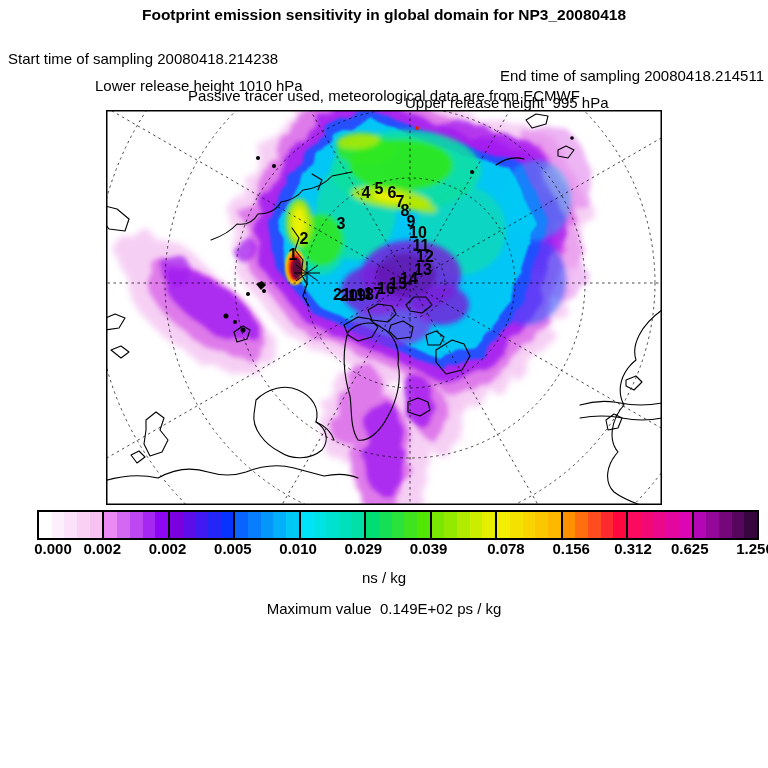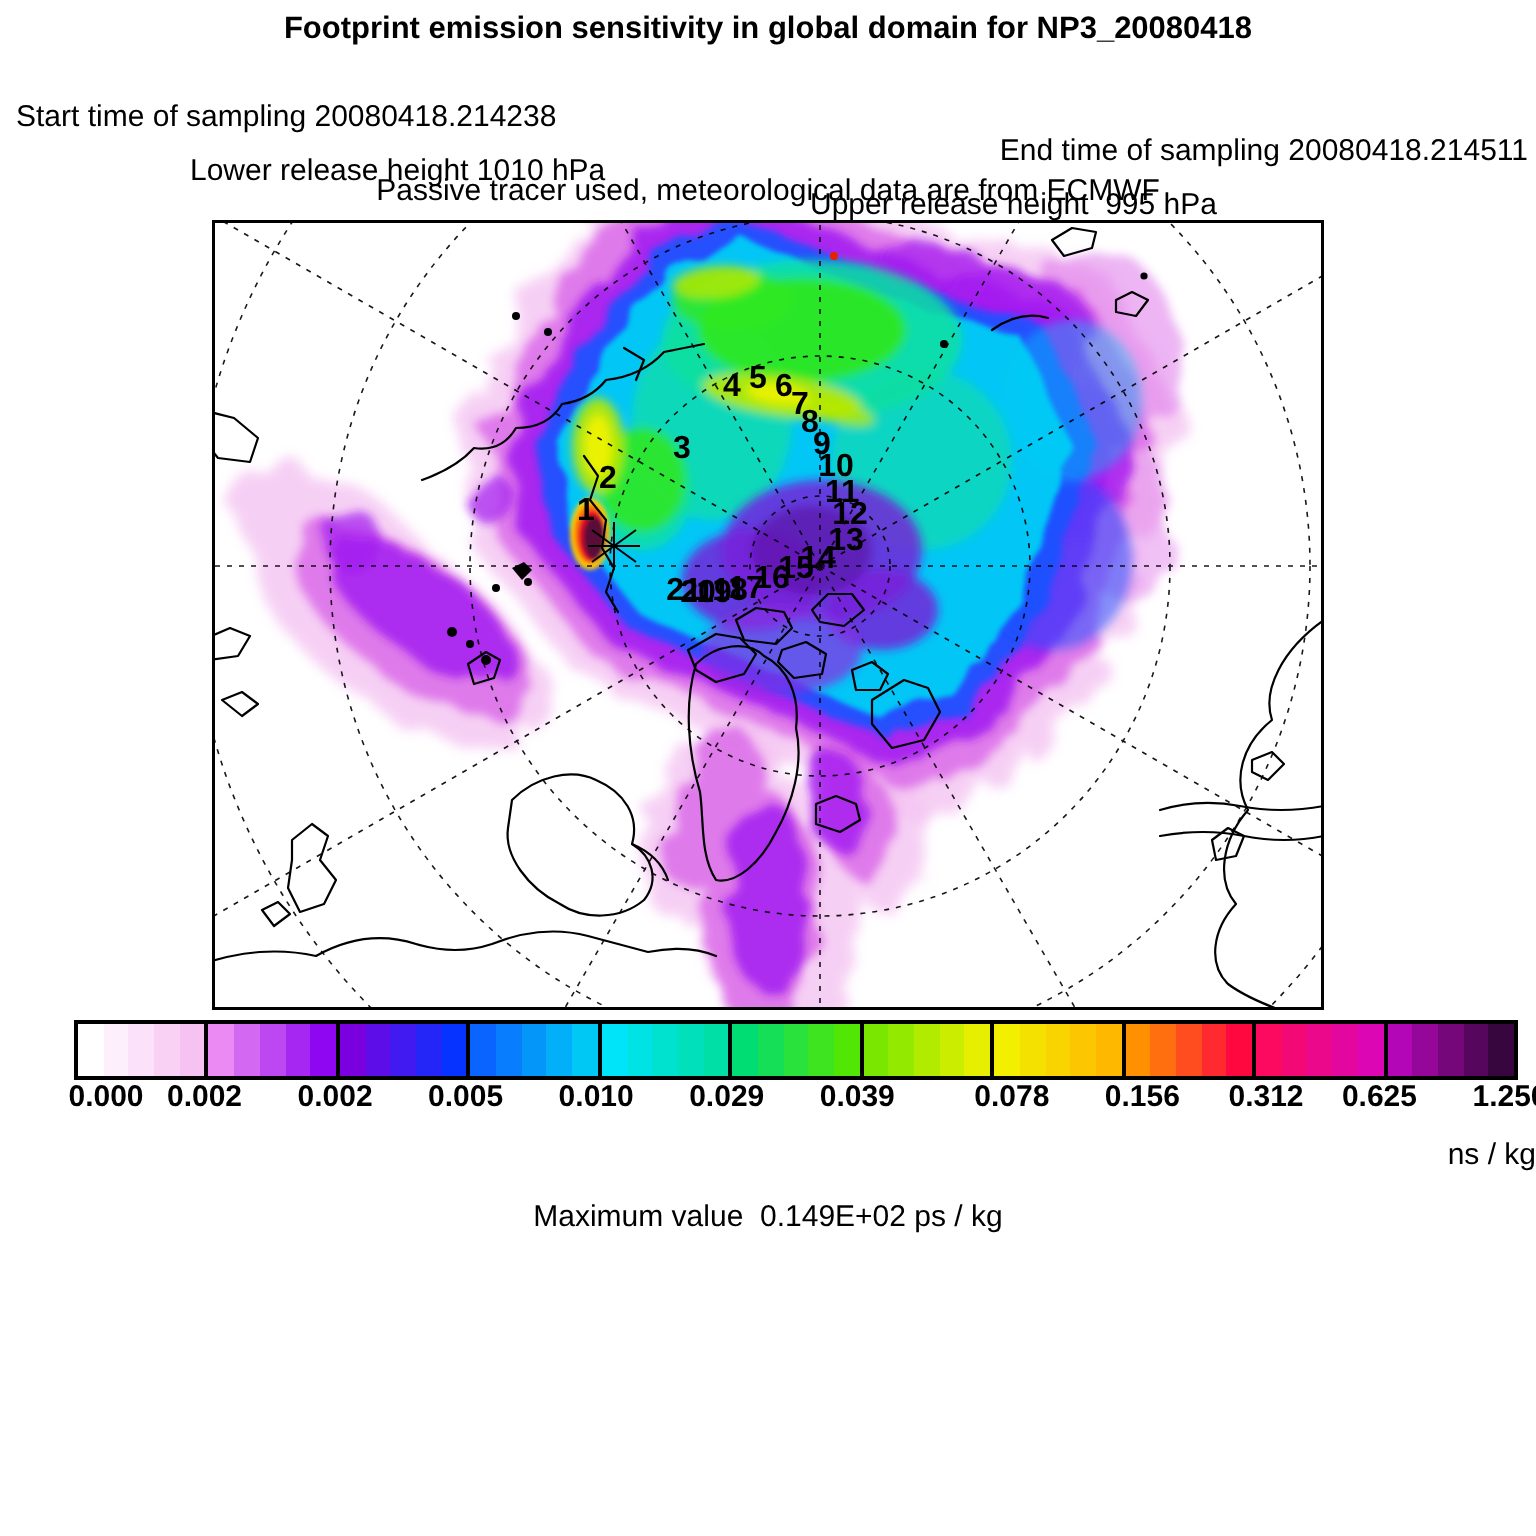--- a/index.html
+++ b/index.html
@@ -16,21 +16,21 @@
   .t3 .rgt{position:absolute;left:405px;}
   .map-wrap{position:absolute;left:106px;top:110px;width:556px;height:395px;}
   .map-wrap svg{display:block;}
   .colorbar{position:absolute;left:37px;top:510px;width:718px;height:26px;
             border:2px solid #000;display:flex;box-sizing:content-box;}
   .cb-seg{flex:1;display:flex;}
   .cb-seg + .cb-seg{border-left:2px solid #000;}
   .cb-cell{flex:1;}
   .cb-labels{position:absolute;left:0;top:540px;width:768px;height:18px;}
   .cb-labels span{position:absolute;transform:translateX(-50%);font-size:15px;font-weight:bold;white-space:nowrap;}
-  .units{position:absolute;left:0;top:569px;width:768px;text-align:right;font-size:15px;}
+  .units{position:absolute;left:0;top:569px;width:768px;text-align:center;font-size:15px;}
   .maxval{position:absolute;left:0;top:600px;width:768px;text-align:center;font-size:15px;white-space:pre;}
   .tracknum{font-family:"Liberation Sans",sans-serif;font-size:16px;font-weight:bold;fill:#000;}
 </style>
 </head>
 <body>
 
 <div class="page">
 
   <div class="hdr t1">Footprint emission sensitivity in global domain for NP3_20080418</div>
   <div class="hdr t2">

